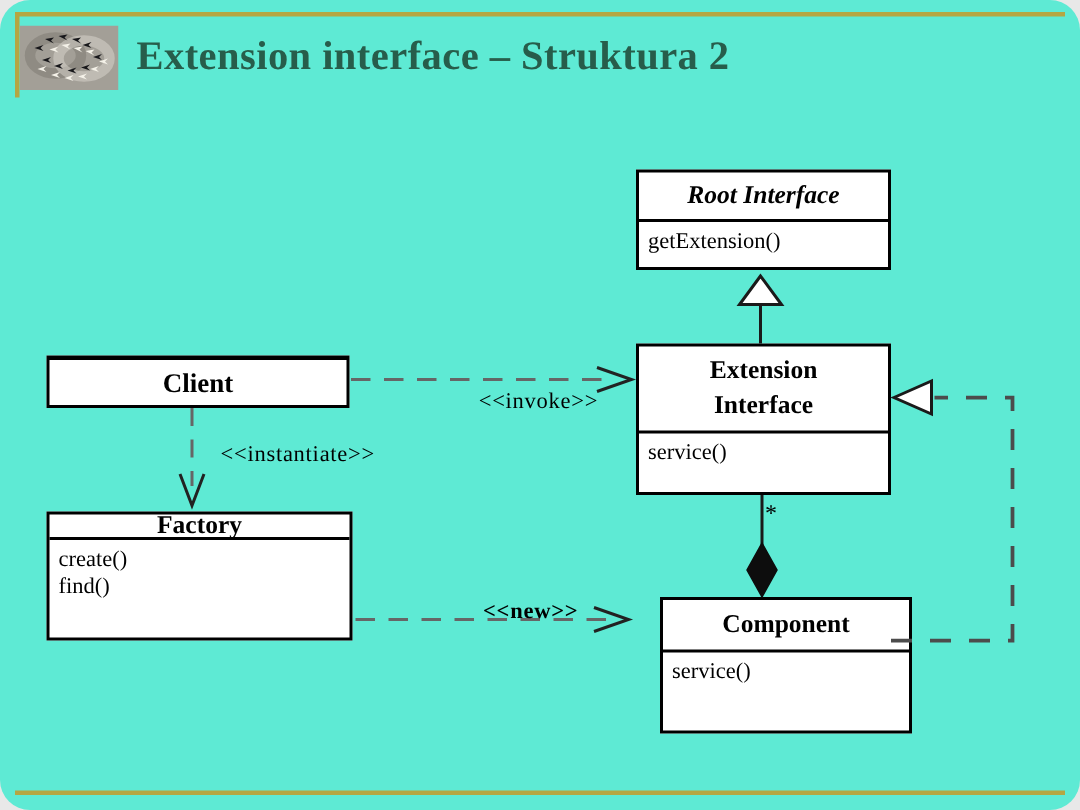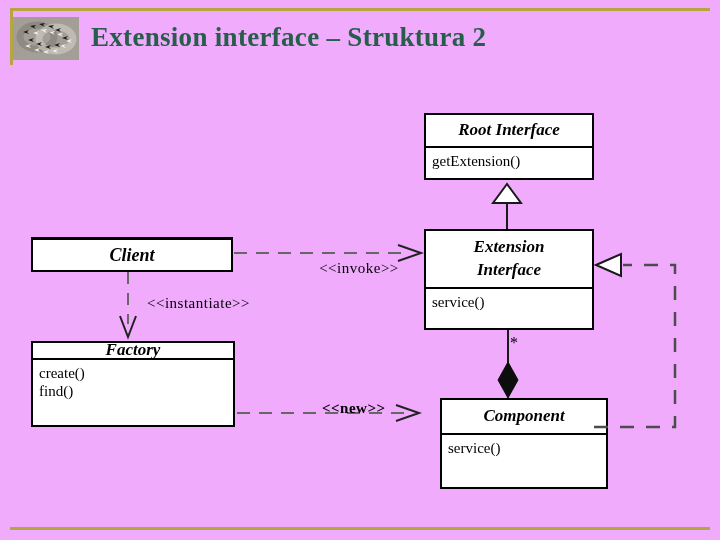--- a/index.html
+++ b/index.html
@@ -1,34 +1,34 @@
 <!DOCTYPE html>
 <html><head>
 <meta charset="utf-8">
 <style>
   html,body{margin:0;padding:0;background:#e8e8e8;}
   .slide{
-    position:relative;width:720px;height:540px;background:#f0abfc;
-    overflow:hidden;font-family:"Liberation Serif",serif;color:#000;
+    position:relative;width:720px;height:540px;background:#5eead4;
+    overflow:hidden;font-family:"Liberation Serif",serif;color:#000;border-radius:20px;
   }
   .accent{position:absolute;background:#b5a642;}
   .accent.top{left:10px;top:8px;width:700px;height:3px;}
   .accent.left{left:10px;top:8px;width:3px;height:57px;}
   .accent.bottom{left:10px;top:527px;width:700px;height:3px;}
   .logo{position:absolute;left:13px;top:17px;width:66px;height:43px;}
   .slide-title{
     position:absolute;left:91px;top:22px;width:600px;
     font-size:27px;font-weight:bold;color:#275d4b;letter-spacing:0.3px;
     font-family:"Liberation Serif",serif;white-space:nowrap;
   }
   .uml-box{position:absolute;background:#fff;border:2px solid #000;box-sizing:border-box;z-index:2;}
   .uml-title{
     display:flex;align-items:center;justify-content:center;text-align:center;
     font-weight:bold;font-size:17px;line-height:1.35;box-sizing:border-box;
-    border-bottom:2px solid #000;padding:0 10px;font-style:italic;
+    border-bottom:2px solid #000;padding:0 10px;
   }
   .uml-methods{font-size:15px;line-height:1.22;padding:4px 6px 2px 6px;}
   
   .box-root{left:424px;top:113px;width:170px;height:67px;}
   .box-root .uml-title{height:33px;font-style:italic;}
   .box-ei{left:424px;top:229px;width:170px;height:101px;}
   .box-ei .uml-title{height:58px;padding:0 17px;}
   .box-client{left:31px;top:237px;width:202px;height:35px;border-top-width:3px;}
   .box-client .uml-title{height:100%;border-bottom:none;font-size:18px;}
   .box-factory{left:31px;top:341px;width:204px;height:86px;}

